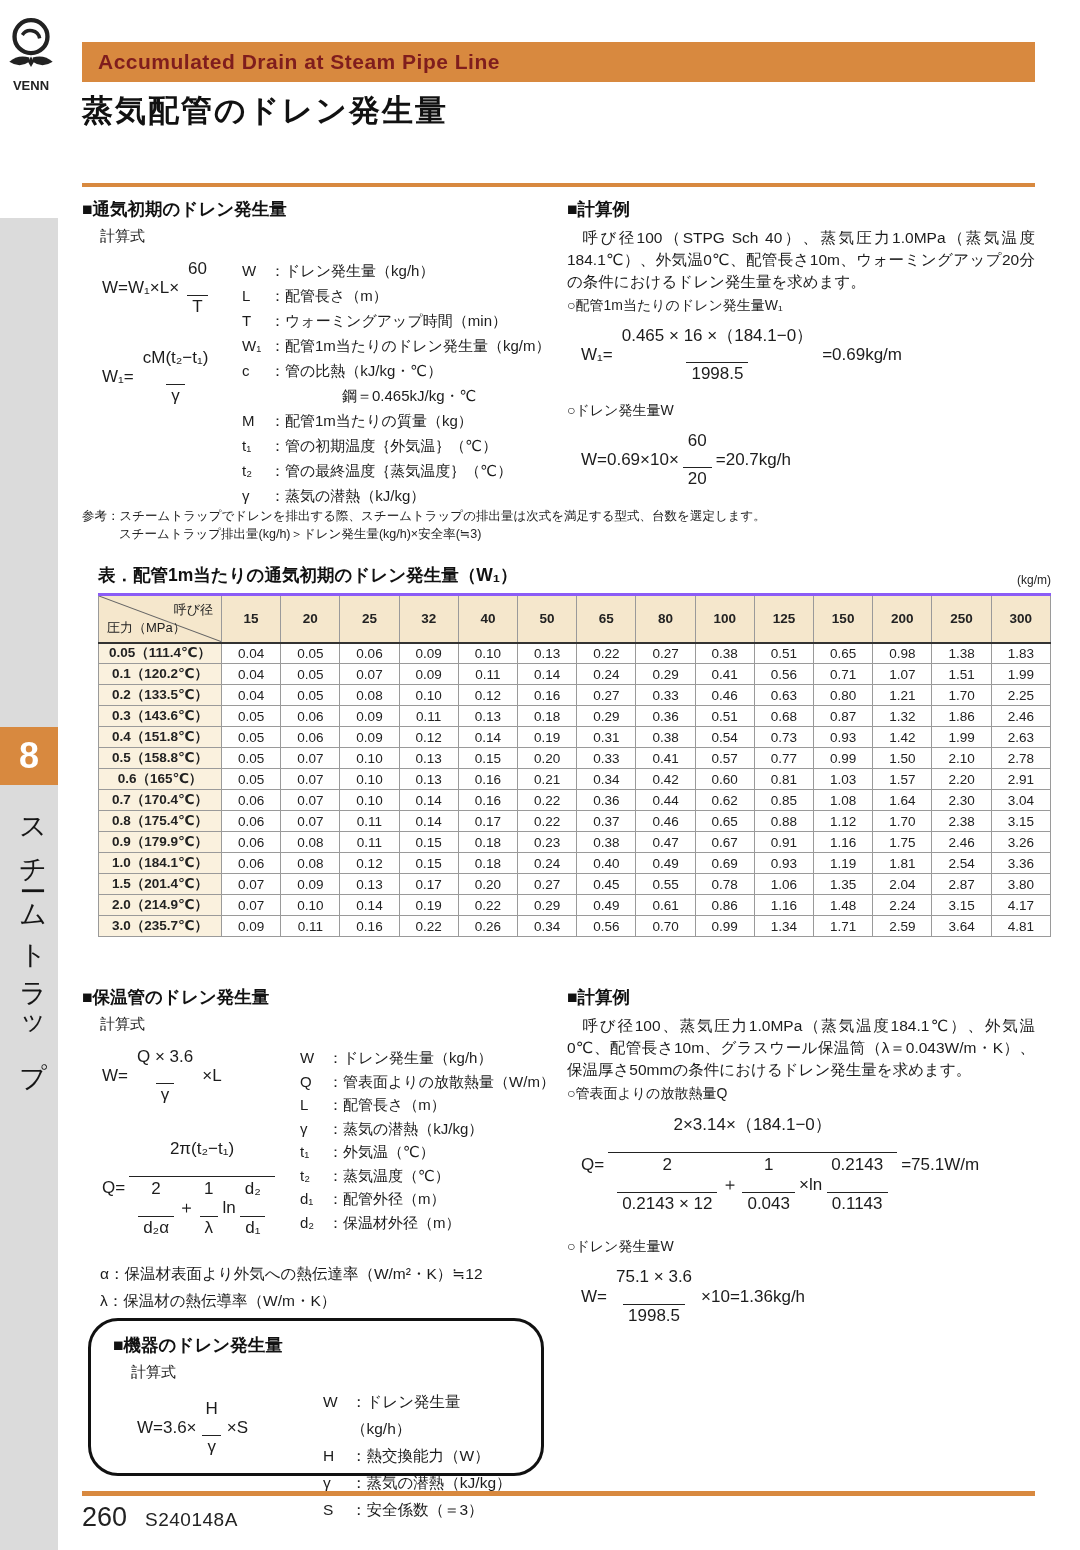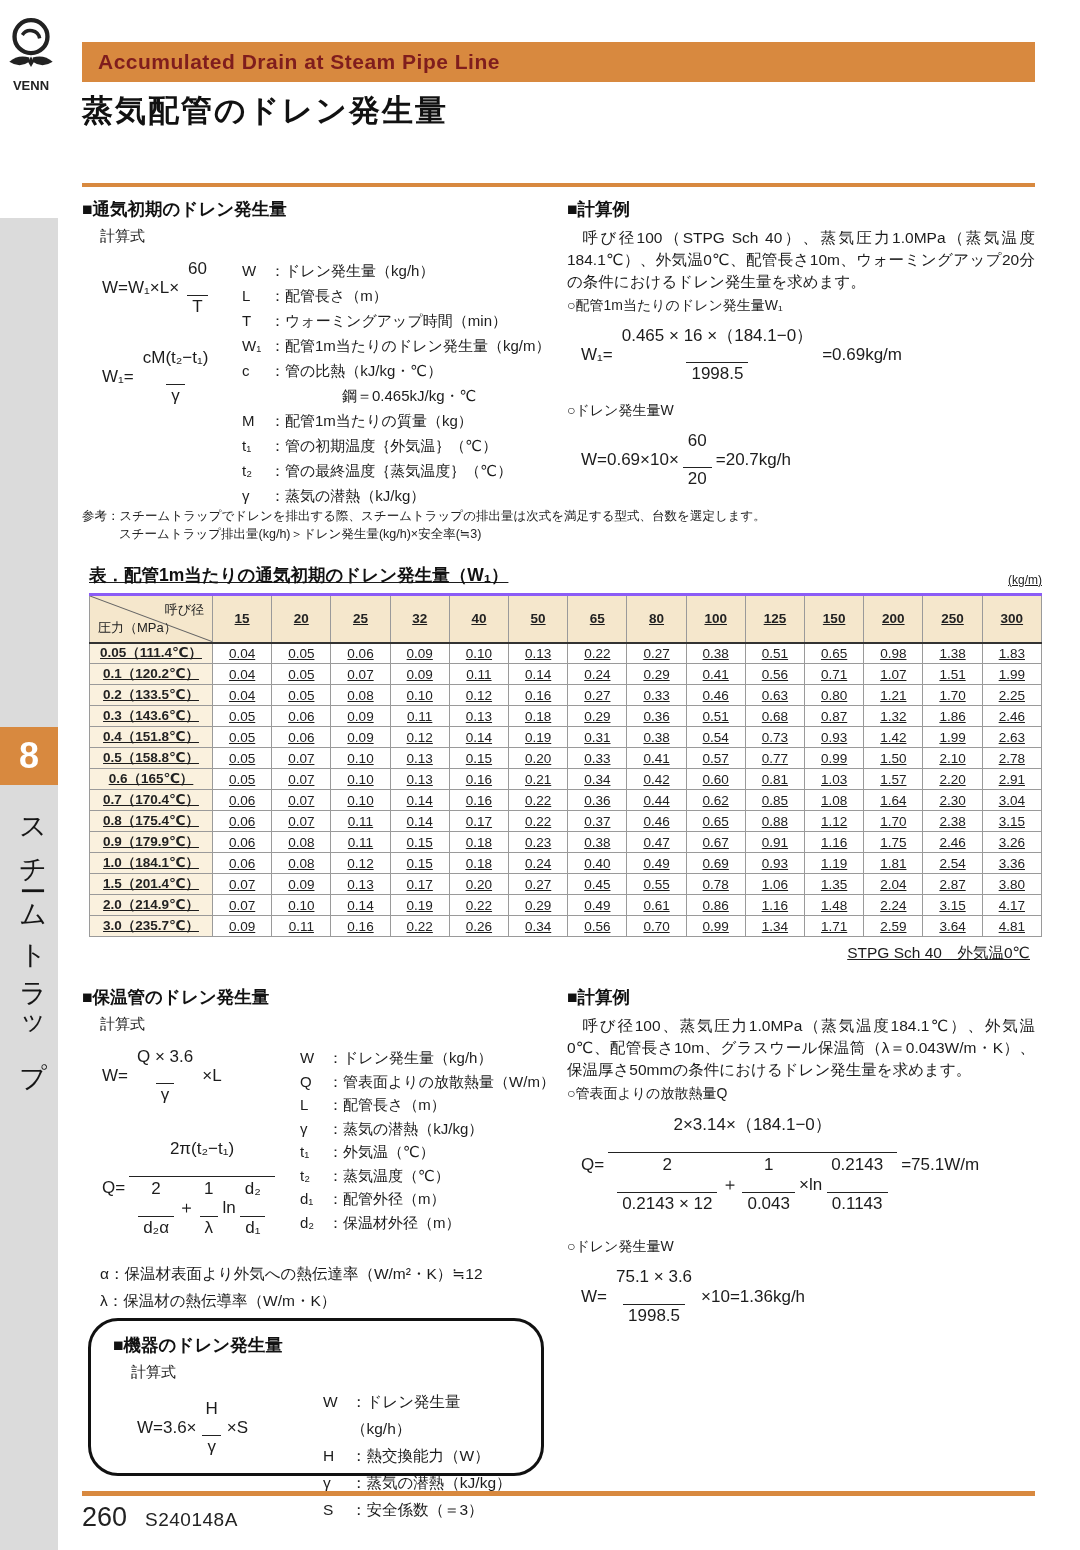--- a/index.html
+++ b/index.html
@@ -45,21 +45,21 @@
   .sec1-left .defs .def-line { line-height:25px; }
   .sec2-left  { position:absolute; top:985px; left:0;   width:475px; }
   .sec2-right { position:absolute; top:985px; left:485px; width:468px; }
   .sec2-left .fcol { width:198px; gap:30px; }
   .sec2-left .defs .def-line { line-height:23.5px; }
   .mat-notes { margin:20px 0 0 18px; font-size:15.5px; line-height:27px; }
   
   .ref-note { position:absolute; top:508px; left:0; font-size:12.5px; line-height:17.5px; color:#222; }
   .ref-indent { padding-left:37px; }
   
-  .table-block { position:absolute; top:563px; left:7px; width:100%;text-decoration:underline; }
+  .table-block { position:absolute; top:563px; left:16px; width:100%; }
   .table-title-row { display:flex; justify-content:space-between; align-items:flex-end; }
   .table-title { font-size:17.5px; font-weight:bold; color:#111; }
   .table-unit { font-size:12px; }
   table { width:100%; border-collapse:collapse; table-layout:fixed; margin-top:6px;
     border-top:3px solid #8b5cf6; border-bottom:1px solid #555; }
   td { border:1px solid #9a9a9a; font-size:13.5px; text-align:center; height:21px; padding:0; color:#222; }
   thead td { background:#f5e7cc; font-weight:bold; height:48px; border-bottom:2px solid #333; }
   td.row-label { background:#faf1de; font-weight:bold; }
   .corner-cell { position:relative; width:123px; }
   .corner-cell svg { position:absolute; left:0; top:0; width:100%; height:100%; }
@@ -462,21 +462,20 @@
             <td>0.70</td>
             <td>0.99</td>
             <td>1.34</td>
             <td>1.71</td>
             <td>2.59</td>
             <td>3.64</td>
             <td>4.81</td>
           </tr>
         </tbody>
     </table>
-    <div class="table-footnote">STPG Sch 40　外気温0℃</div>
   </div>
 
   <section class="sec2-left">
     <h2 class="sec-heading">■保温管のドレン発生量</h2>
     <div class="calc-label">計算式</div>
     <div class="fblock">
       <div class="fcol">
         <div class="formula">
           <span>W=</span>
           <span class="frac">

